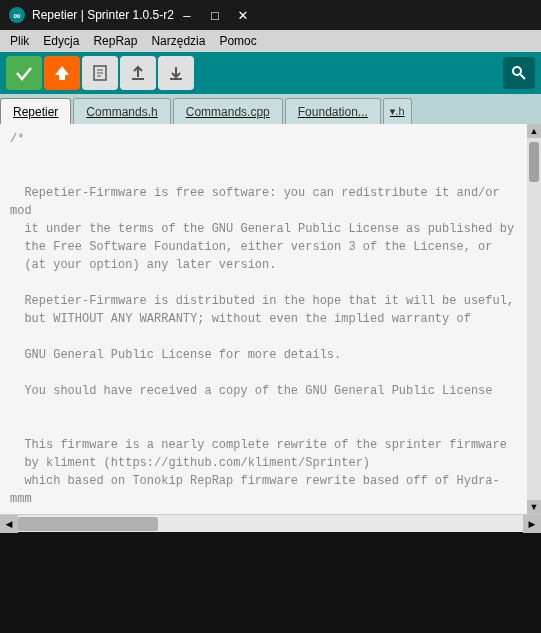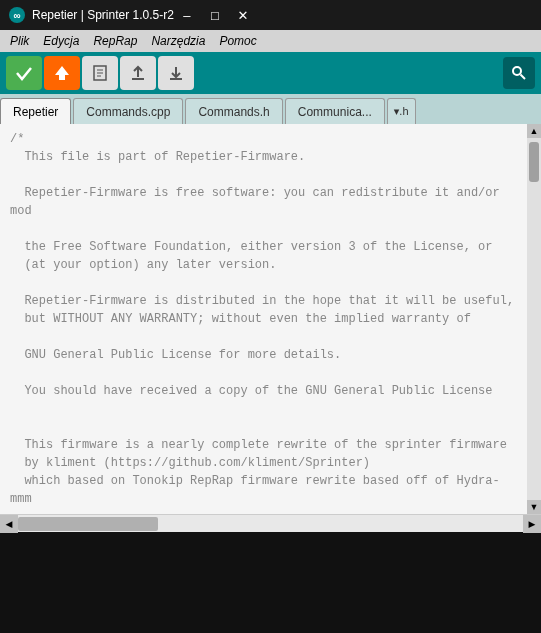--- a/index.html
+++ b/index.html
@@ -52,21 +52,20 @@
       display: flex;
       align-items: center;
       padding: 0 4px;
       gap: 2px;
     }
     .menu-item {
       font-size: 12px;
       padding: 2px 6px;
       cursor: pointer;
       color: #000;
-      font-style: italic;
     }
 
     
     #toolbar {
       background: #00878a;
       height: 42px;
       display: flex;
       align-items: center;
       padding: 0 6px;
       gap: 2px;
@@ -110,20 +109,21 @@
       font-size: 14px;
     }
 
     
     #tabs {
       background: #b8d4d4;
       display: flex;
       align-items: flex-end;
       padding-top: 4px;
       overflow: hidden;
+      text-decoration: underline;
     }
     .tab {
       height: 26px;
       padding: 0 12px;
       font-size: 12px;
       border: 1px solid #999;
       border-bottom: none;
       cursor: pointer;
       display: flex;
       align-items: center;
@@ -304,33 +304,33 @@
   <div class="toolbar-search">
     <svg width="16" height="16" viewBox="0 0 16 16">
       <circle cx="6" cy="6" r="4" fill="none" stroke="white" stroke-width="2"></circle>
       <line x1="9.5" y1="9.5" x2="14" y2="14" stroke="white" stroke-width="2"></line>
     </svg>
   </div>
 </div>
 
 <div id="tabs">
   <div class="tab active">Repetier</div>
+  <div class="tab">Commands.h</div>
   <div class="tab">Commands.cpp</div>
-  <div class="tab">Commands.h</div>
-  <div class="tab">Communica...</div>
+  <div class="tab">Foundation...</div>
   <div class="tab-overflow">▾.h</div>
 </div>
 
 <div id="editor-container">
   <div id="editor-content">
     <span class="comment">/*</span><br>
-    <span class="comment">&nbsp;&nbsp;This file is part of Repetier-Firmware.</span><br>
+    <br>
     <br>
     <span class="comment">&nbsp;&nbsp;Repetier-Firmware is free software: you can redistribute it and/or mod</span><br>
-    <br>
+    <span class="comment">&nbsp;&nbsp;it under the terms of the GNU General Public License as published by</span><br>
     <span class="comment">&nbsp;&nbsp;the Free Software Foundation, either version 3 of the License, or</span><br>
     <span class="comment">&nbsp;&nbsp;(at your option) any later version.</span><br>
     <br>
     <span class="comment">&nbsp;&nbsp;Repetier-Firmware is distributed in the hope that it will be useful,</span><br>
     <span class="comment">&nbsp;&nbsp;but WITHOUT ANY WARRANTY; without even the implied warranty of</span><br>
     <br>
     <span class="comment">&nbsp;&nbsp;GNU General Public License for more details.</span><br>
     <br>
     <span class="comment">&nbsp;&nbsp;You should have received a copy of the GNU General Public License</span><br>
     <br>

